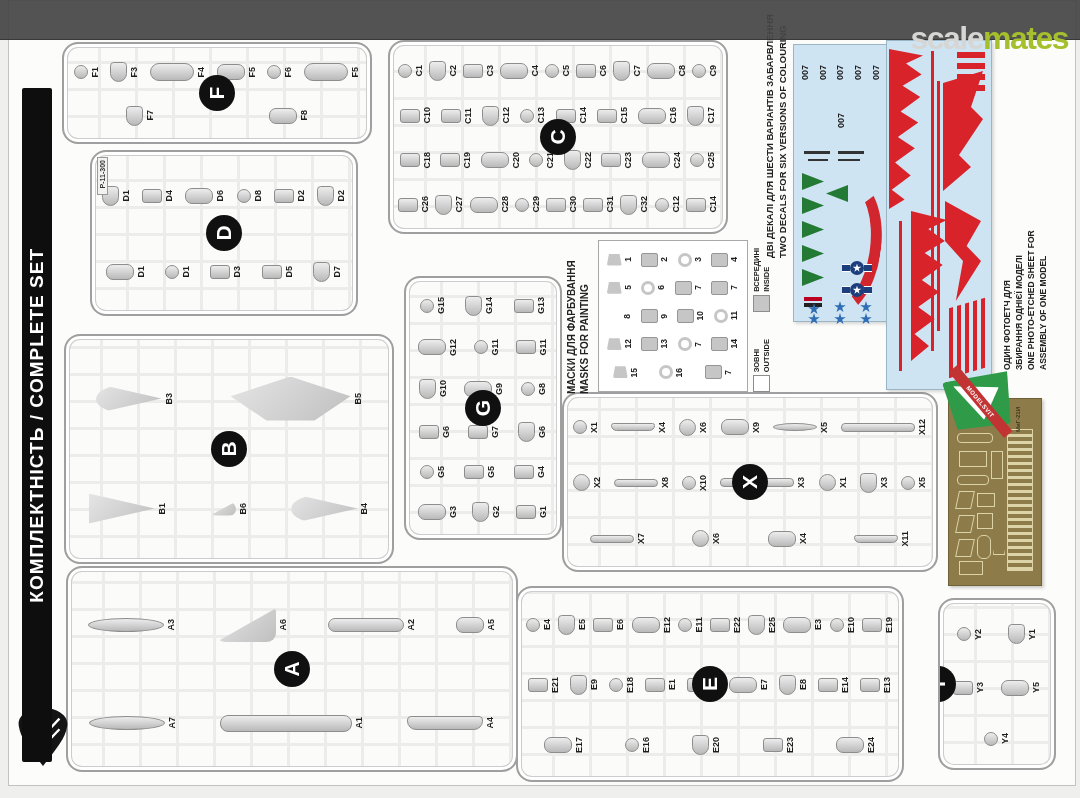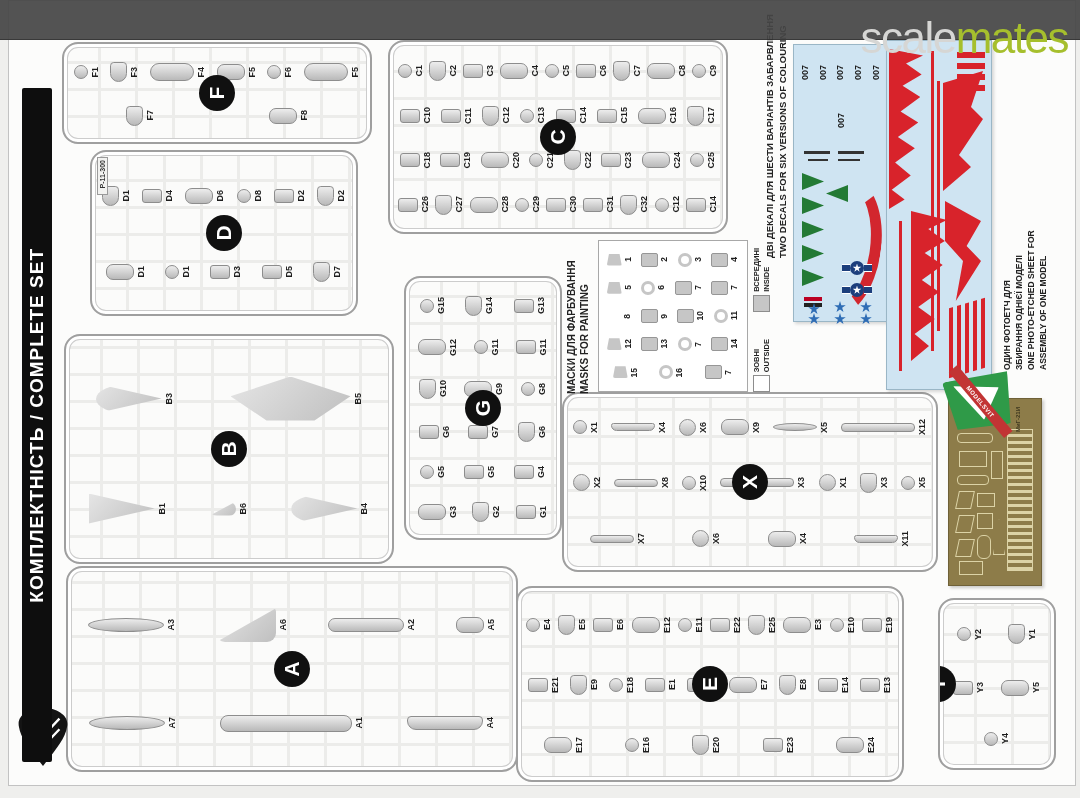--- a/index.html
+++ b/index.html
@@ -4,21 +4,21 @@
 <style>
   html,body{margin:0;padding:0;background:#dcdcda;}
   #sheet{position:relative;width:1080px;height:798px;background:#efefed;overflow:hidden;
          font-family:"Liberation Sans",sans-serif;}
   .paper{position:absolute;left:8px;top:0;right:4px;bottom:12px;background:#fcfcfb;border:1px solid #c2c2c2;}
 
   
   .topbar{position:absolute;left:0;top:0;width:1080px;height:40px;background:rgba(70,70,70,.93);
           z-index:60;display:flex;align-items:center;justify-content:flex-end;padding-right:12px;box-sizing:border-box;
           border-bottom:1px solid rgba(40,40,40,.6);}
-  .logo{font-weight:400;font-size:44px;letter-spacing:-1.5px;line-height:1;margin-top:36px;}
+  .logo{font-weight:700;font-size:32px;letter-spacing:-1.5px;line-height:1;margin-top:36px;}
   .logo .l1{color:#d6d6d4;}
   .logo .l2{color:#a6bf2d;}
 
   
   .vt{writing-mode:vertical-rl;transform:rotate(180deg);white-space:nowrap;}
 
   
   .sidebar{position:absolute;left:22px;top:88px;width:30px;height:674px;background:#0e0e0e;border-radius:2px;
            display:flex;align-items:center;justify-content:center;z-index:5;}
   .sidebar .vt{color:#fff;font-weight:700;font-size:19px;letter-spacing:1px;}

